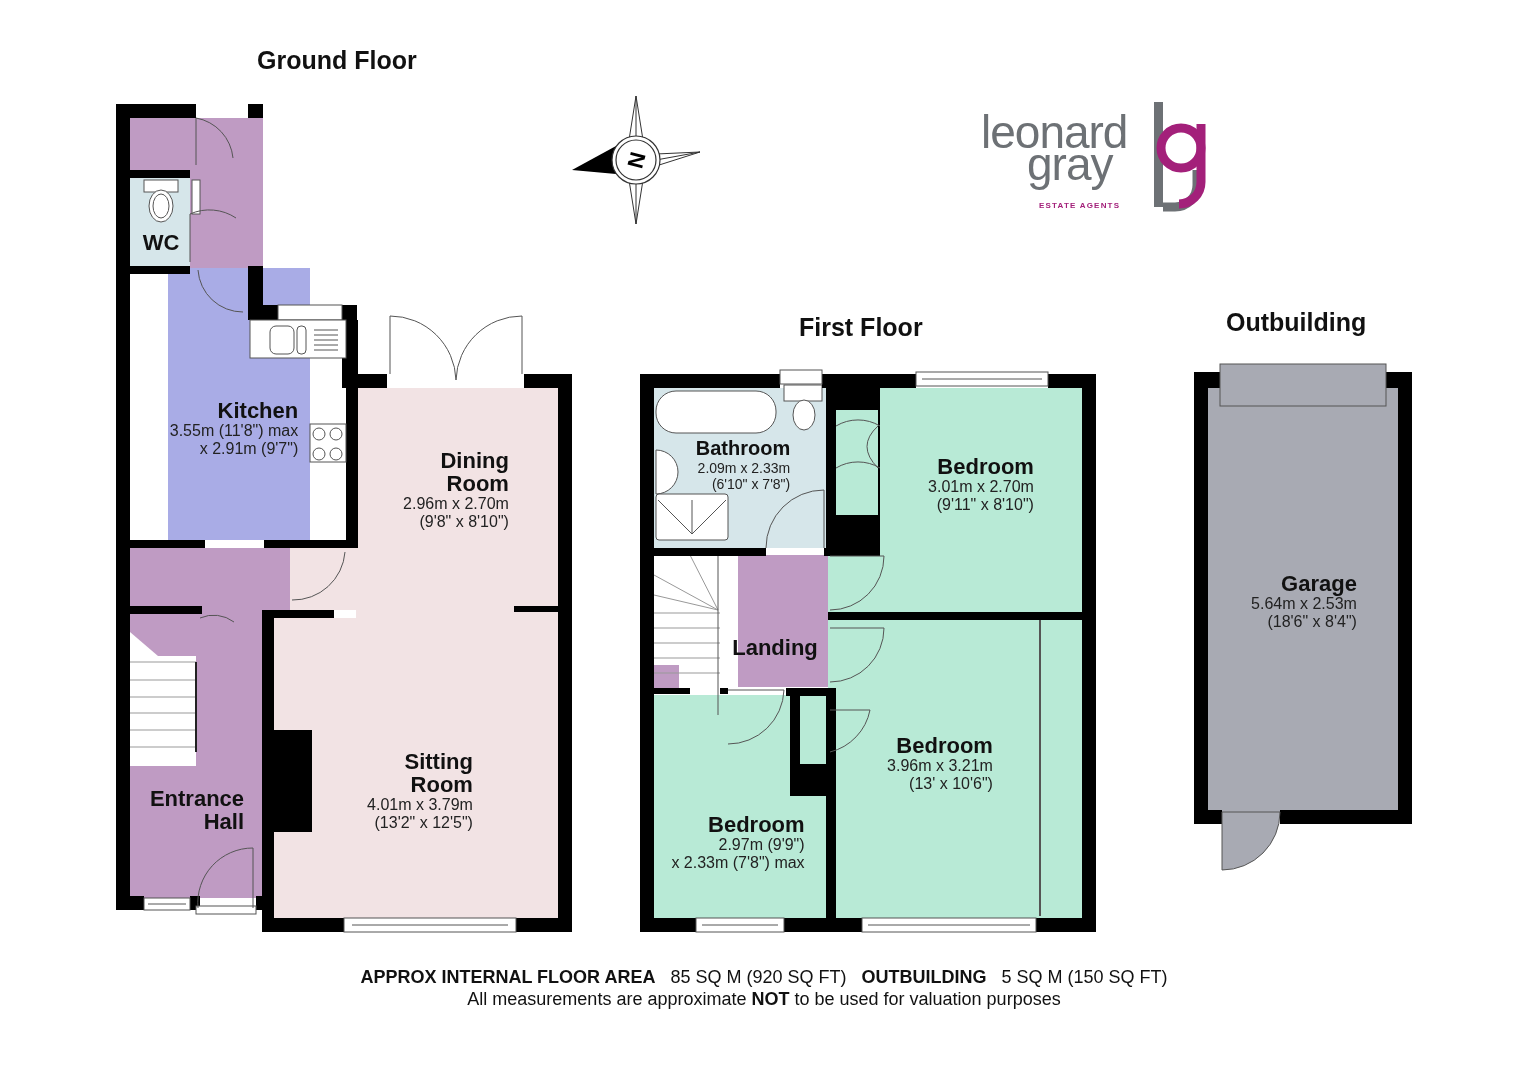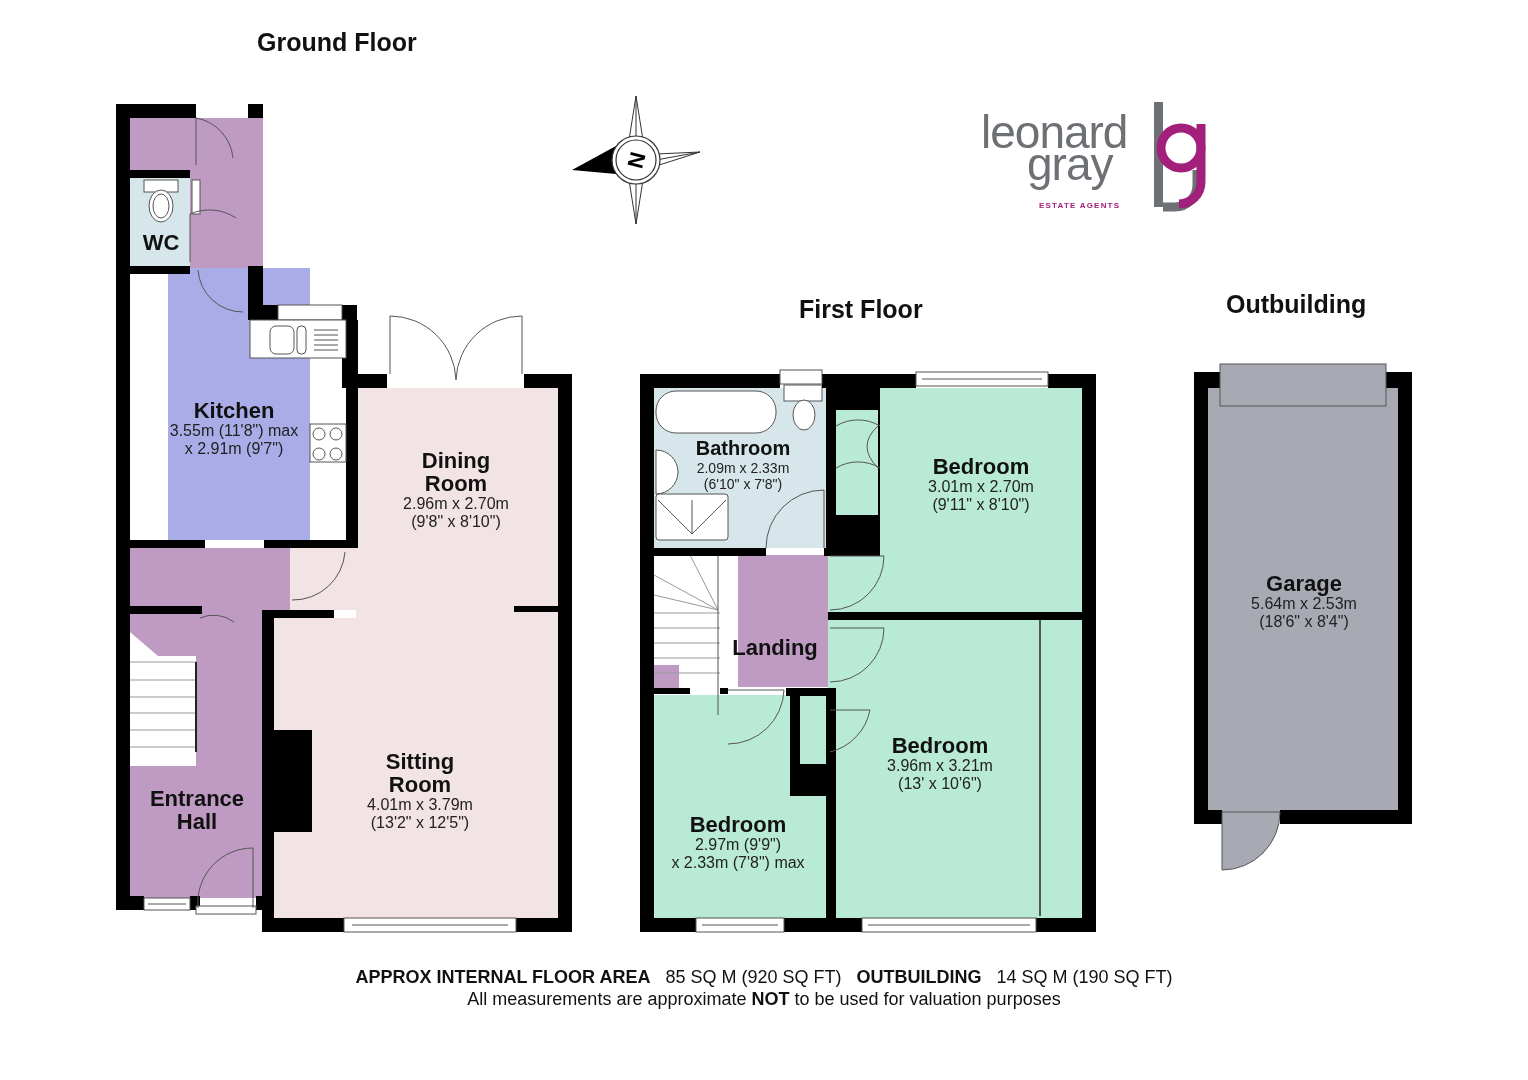--- a/index.html
+++ b/index.html
@@ -1,19 +1,19 @@
 <!DOCTYPE html>
 <html><head>
   <meta charset="utf-8">
   <style>
     html, body { margin: 0; padding: 0; background: #ffffff; }
     body { width: 1528px; height: 1080px; position: relative; overflow: hidden; font-family: "Liberation Sans", sans-serif; color: #111; }
-    .floor-title { position: absolute; font-weight: bold; font-size: 25px; color: #111; white-space: nowrap; }
+    .floor-title { position: absolute; font-weight: bold; font-size: 25px; color: #111; white-space: nowrap; margin-top: 18px; }
     .plan { position: absolute; left: 0; top: 0; }
-    .room-label { position: absolute; text-align: center; transform: translateX(-50%); line-height: 1.0; white-space: nowrap; }
+    .room-label { position: absolute; text-align: right; transform: translateX(-50%); line-height: 1.0; white-space: nowrap; }
     .room-name { font-weight: bold; font-size: 22px; display: block; line-height: 23px; }
     .room-dim { font-size: 16px; display: block; line-height: 18px; color: #222; }
     .footer { position: absolute; left: 0; width: 1528px; top: 966px; text-align: center; font-size: 18px; line-height: 22px; color: #111; }
     .footer b { font-weight: bold; }
     .footer .line { display: block; white-space: nowrap; }
     .logo { position: absolute; left: 975px; top: 100px; width: 250px; height: 120px; text-align: right; }
     .logo-word { position: absolute; font-size: 46px; color: #6d7175; letter-spacing: -1px; line-height: 44px; }
     .logo-sub { position: absolute; font-size: 8px; font-weight: bold; color: #a3207a; letter-spacing: 1.2px; white-space: nowrap; }
     .compass { position: absolute; left: 568px; top: 92px; }
   </style>
@@ -298,20 +298,20 @@
     <circle cx="30" cy="48" r="20" fill="none" stroke="#a3207a" stroke-width="9"></circle>
     <path d="M50 24 L50 82 A22 22 0 0 1 28 104" fill="none" stroke="#a3207a" stroke-width="9"></path>
   </svg>
 </div>
 
 <div class="footer">
   <span class="line">
     <b>APPROX INTERNAL FLOOR AREA</b>&nbsp;&nbsp;
     <span>85 SQ M (920 SQ FT)</span>&nbsp;&nbsp;
     <b>OUTBUILDING</b>&nbsp;&nbsp;
-    <span>14 SQ M (190 SQ FT)</span>
+    <span>5 SQ M (150 SQ FT)</span>
   </span>
   <span class="line">
     <span>All measurements are approximate</span>
     <b>NOT</b>
     <span>to be used for valuation purposes</span>
   </span>
 </div>
 
 </body></html>

